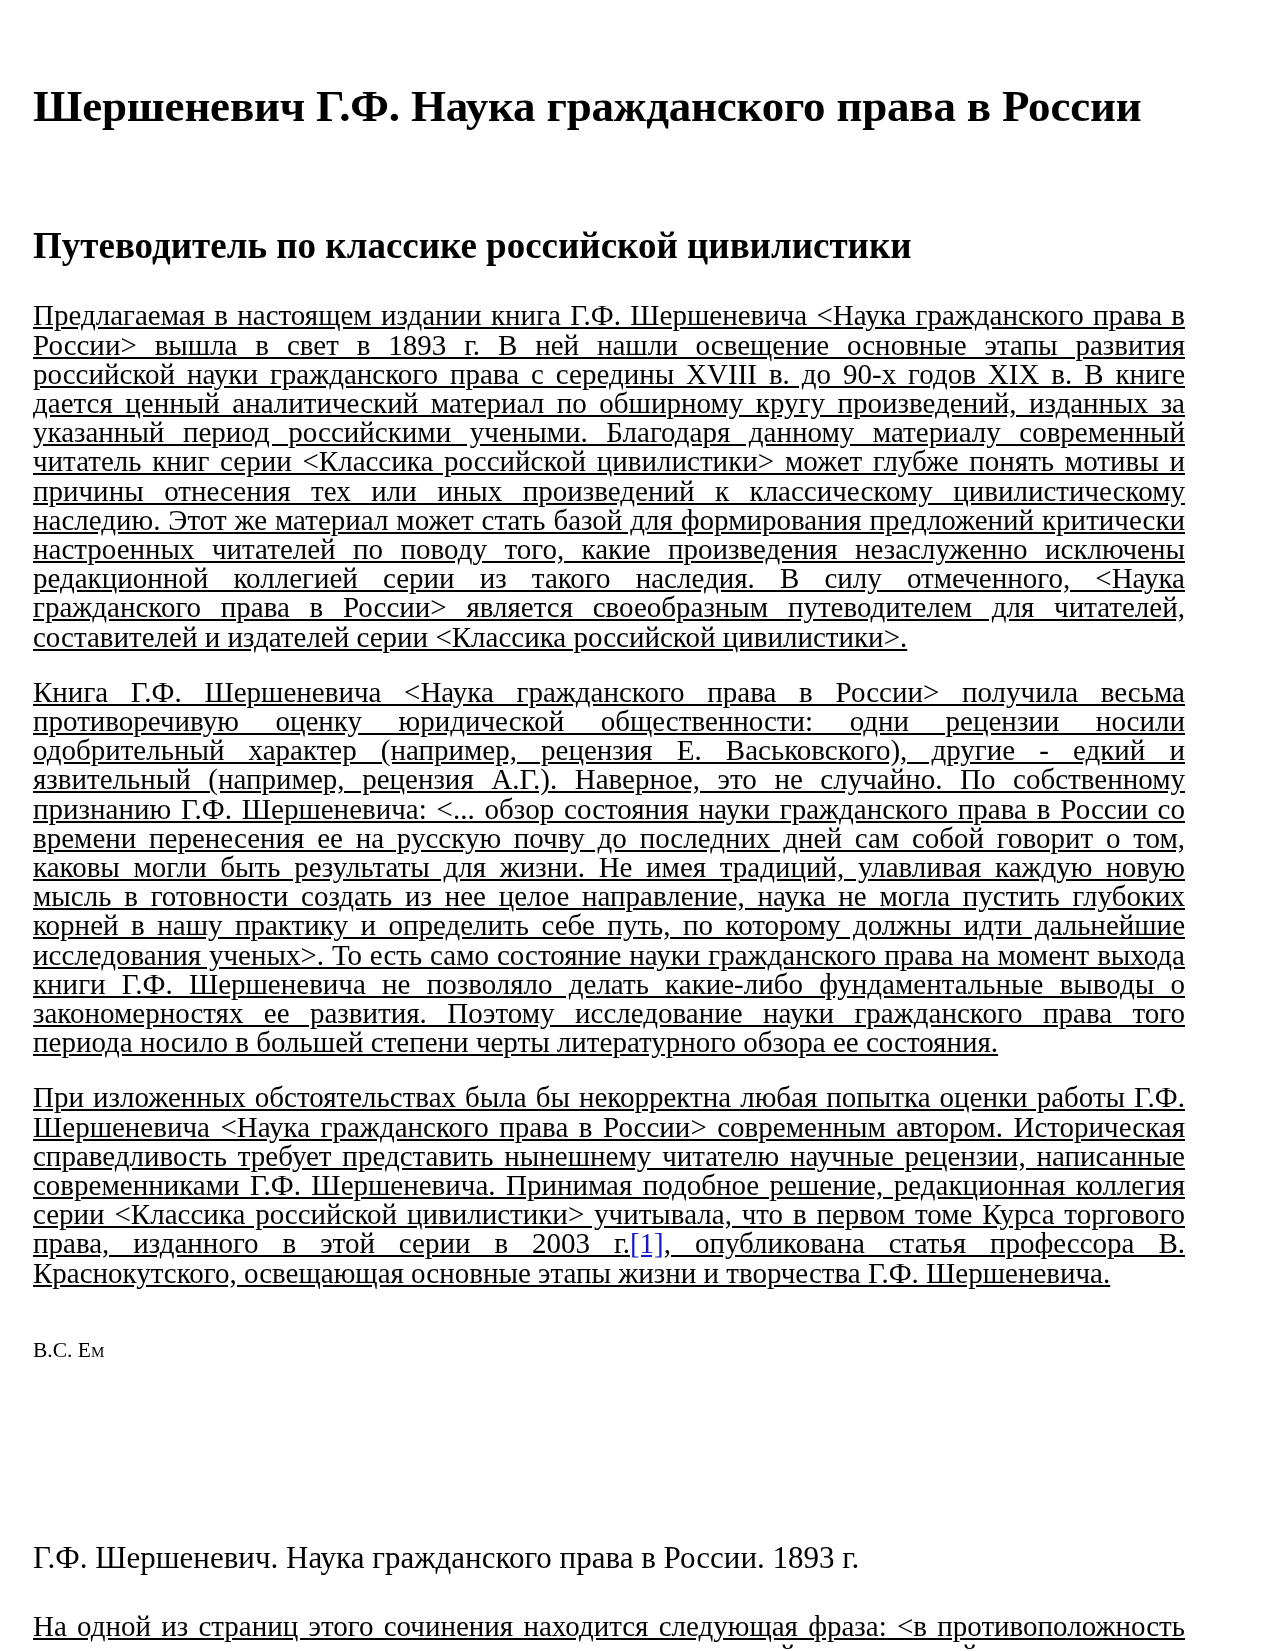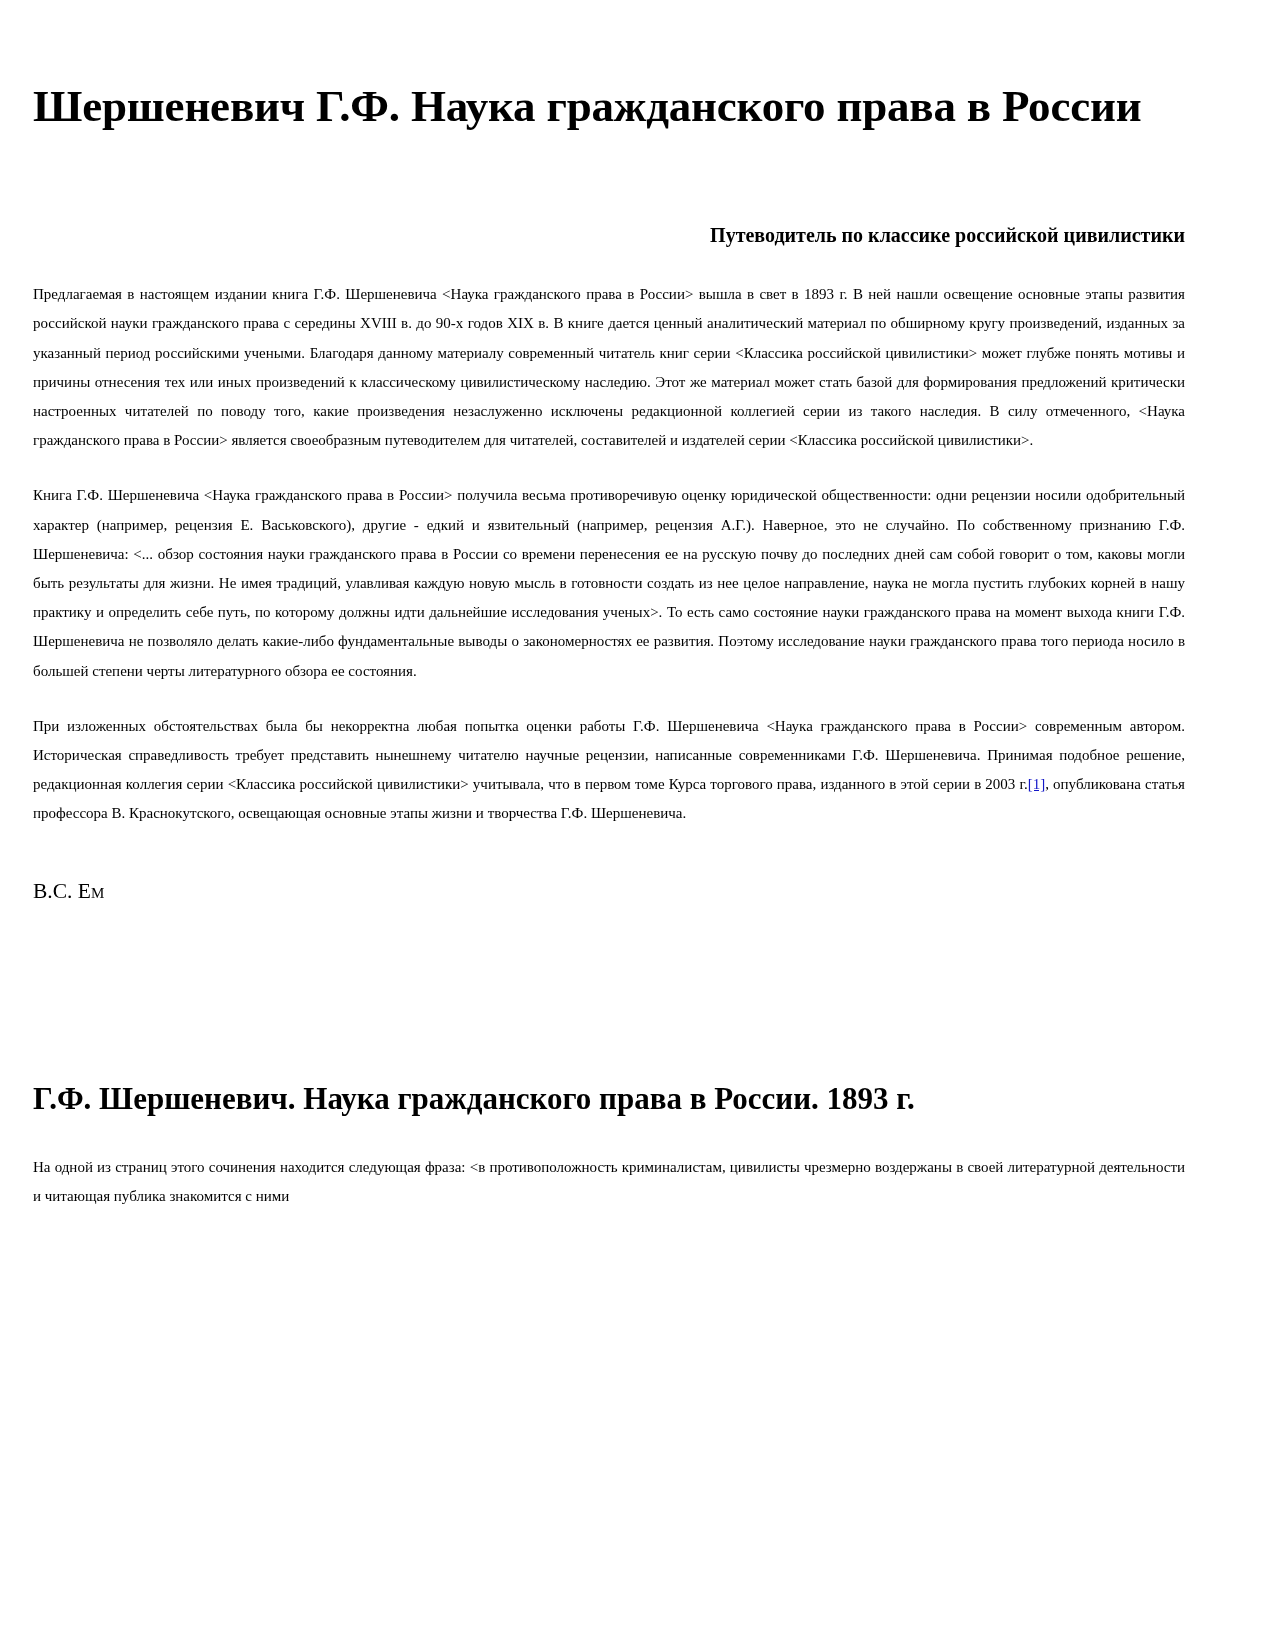--- a/index.html
+++ b/index.html
@@ -29,38 +29,38 @@
     line-height: 1.27;
     font-weight: bold;
     margin: 0 0 0 0;
     letter-spacing: -0.2px;
     color: #000;
   }
   .spacer-after-title { height: 88px; }
 
   .h2 {
     font-family: "Liberation Serif", "DejaVu Serif", serif;
-    font-size: 20px;
+    font-size: 37px;
     line-height: 1.25;
     font-weight: bold;
     margin: 0;
     color: #000;
-    text-align: right;
   }
   .spacer-after-h2 { height: 32px; }
 
   p.body-text {
     font-family: "Liberation Serif", "DejaVu Serif", serif;
-    font-size: 15px;
+    font-size: 29px;
     line-height: 29.2px;
     text-align: justify;
     text-justify: inter-word;
     margin: 0 0 26px 0;
     color: #000;
     hyphens: none;
+    text-decoration: underline;
   }
   p.body-text:last-of-type { margin-bottom: 0; }
 
   .signature {
     font-family: Liberation Serif, serif;
     font-size: 21.5px;
     line-height: 29.2px;
     margin: 0;
     color: #000;
   }
@@ -83,21 +83,21 @@
     font-family: "Liberation Serif", "DejaVu Serif", serif;
     font-size: 30px;
     font-weight: bold;
     line-height: 1.2;
     margin: 0;
     color: #000;
   }
   .review-heading {
     font-family: "Liberation Serif", "DejaVu Serif", serif;
     font-size: 31px;
-    font-weight: bold;
+    font-weight: normal;
     line-height: 1.2;
     margin: 0;
     color: #000;
   }
 </style>
 </head>
 <body>
 
 <div class="page">
 

